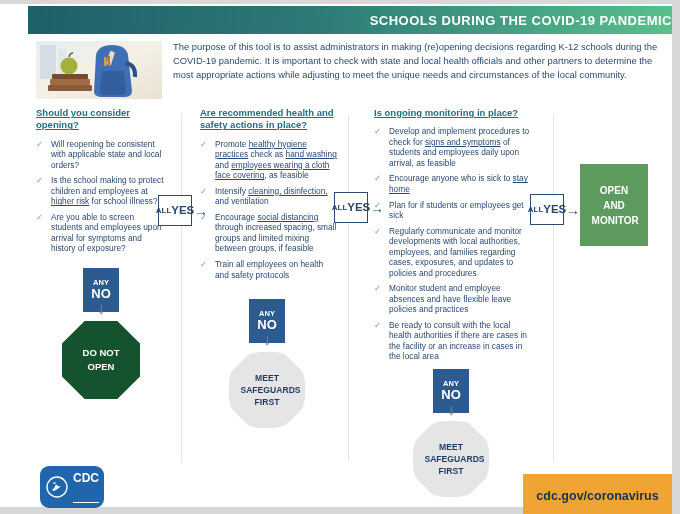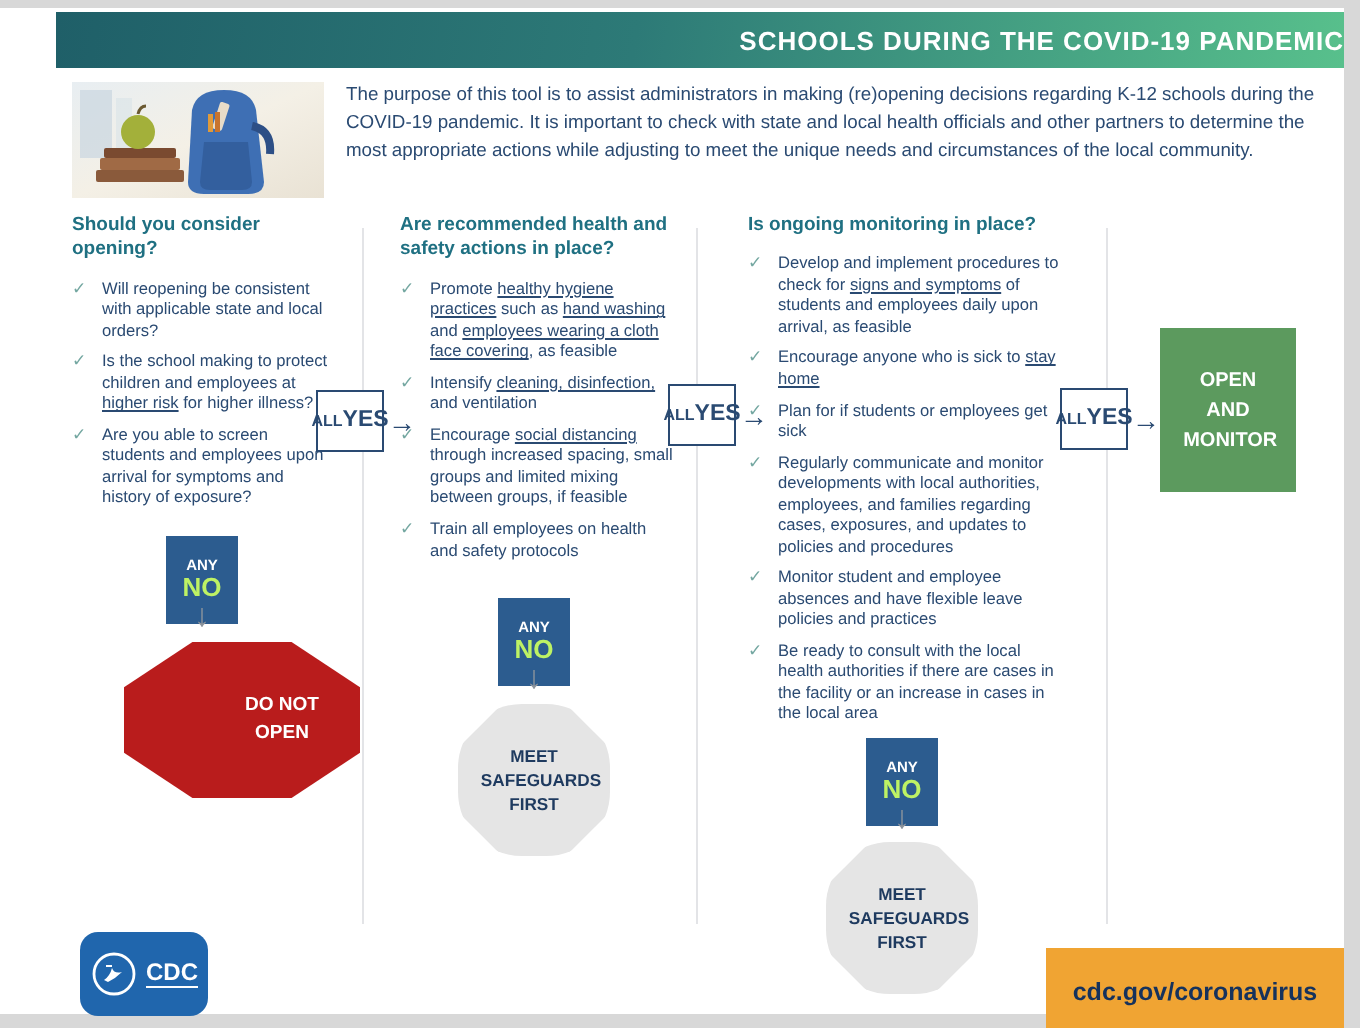--- a/index.html
+++ b/index.html
@@ -21,45 +21,45 @@
 
   
   .intro-img{position:absolute;left:36px;top:37px;width:126px;height:58px;overflow:hidden;}
   .intro-text{
     position:absolute;left:173px;top:36px;width:490px;
     font-size:9.4px;line-height:1.5;color:#2a4a72;
   }
 
   
   .col{position:absolute;top:103px;}
-  .col-heading{font-size:9.5px;font-weight:bold;color:#1f7082;line-height:1.3;margin:0 0 7px 0;}
+  .col-heading{font-size:9.5px;font-weight:bold;color:#1f7082;line-height:1.3;margin:0 0 7px 0;text-decoration:underline;}
   .check-list{list-style:none;margin:0;padding:0;}
   .check-item{position:relative;padding-left:15px;margin-bottom:5px;font-size:8.3px;line-height:1.27;color:#2a4a72;}
   .check{position:absolute;left:0;top:0;color:#74a7a1;font-size:8.5px;}
   .doc-link{color:#2a4a72;text-decoration:underline;cursor:pointer;}
 
   .vdivider{position:absolute;top:110px;width:1px;height:348px;background:#e3e4e7;}
 
   
   .anyno{
     position:absolute;width:36px;height:44px;background:#2c5c8f;
     display:flex;flex-direction:column;align-items:center;justify-content:center;
   }
   .anyno .l1{color:#ffffff;font-size:7.5px;font-weight:bold;line-height:1;}
-  .anyno .l2{color:#bef264;font-size:13px;font-weight:bold;line-height:1.05;}
+  .anyno .l2{color:#ffffff;font-size:13px;font-weight:bold;line-height:1.05;}
 
   .down-arrow{position:absolute;color:#8d949c;font-size:16px;line-height:1;width:36px;text-align:center;}
 
   
   .octagon{
     position:absolute;display:flex;align-items:center;justify-content:center;text-align:center;
     clip-path:polygon(29% 0,71% 0,100% 29%,100% 71%,71% 100%,29% 100%,0 71%,0 29%);
     font-weight:bold;padding:0;
   }
-  .oct-red{background:#b91c1c;color:#ffffff;font-size:9.5px;line-height:1.45;padding-left:40px;}
+  .oct-red{background:#14532d;color:#ffffff;font-size:9.5px;line-height:1.45;}
   .oct-yellow{background:#e5e5e5;color:#1e3a5f;font-size:8.6px;line-height:1.4;border-radius:32px;}
   .oct-label{width:70%;}
 
   
   .allyes-wrap{position:absolute;display:flex;align-items:center;}
   .allyes-box{
     width:32px;height:29px;background:#ffffff;border:1.5px solid #2a4a72;
     display:flex;flex-direction:row;align-items:center;justify-content:center;
   }
   .allyes-box .l1{color:#2a4a72;font-size:8px;font-weight:bold;line-height:1;}
@@ -71,21 +71,21 @@
     position:absolute;left:580px;top:160px;width:64px;height:78px;background:#5c9a5e;
     display:flex;align-items:center;justify-content:center;text-align:center;
     color:#ffffff;font-size:10px;font-weight:bold;line-height:1.5;padding:2px;
   }
 
   
   .cdc-logo{
     position:absolute;left:40px;top:462px;width:64px;height:42px;background:#2066ad;border-radius:9px;
     display:flex;align-items:center;justify-content:center;gap:4px;cursor:pointer;
   }
-  .cdc-text{color:#ffffff;font-size:12px;font-weight:bold;border-bottom:1px solid #ffffff;padding-bottom:1px;line-height:1;}
+  .cdc-text{color:#ffffff;font-size:12px;font-weight:bold;border-bottom:1px solid #ffffff;padding-bottom:18px;line-height:1;}
   .url-bar{
     position:absolute;left:523px;top:470px;width:149px;height:43px;background:#f0a433;
     display:flex;align-items:center;justify-content:center;cursor:pointer;
   }
   .url-text{color:#16325c;font-size:12.5px;font-weight:bold;}
 </style>
 </head>
 <body>
 
 <div class="card">
@@ -122,29 +122,29 @@
       <path d="M33 16 Q34 12 37 12" stroke="#6b5a32" stroke-width="1.5" fill="none"></path>
     </svg>
   </div>
 
   <div class="intro-text">The purpose of this tool is to assist administrators in making (re)opening decisions regarding K-12 schools during the COVID-19 pandemic. It is important to check with state and local health officials and other partners to determine the most appropriate actions while adjusting to meet the unique needs and circumstances of the local community.</div>
 
   <div class="col" style="left:36px;width:128px;">
     <p class="col-heading">Should you consider opening?</p>
     <ul class="check-list">
         <li class="check-item"><span class="check">✓</span><span><span>Will reopening be consistent with applicable state and local orders?</span></span></li>
-        <li class="check-item"><span class="check">✓</span><span><span>Is the school making to protect children and employees at </span><a class="doc-link">higher risk</a><span> for higher illness?</span></span></li>
+        <li class="check-item"><span class="check">✓</span><span><span>Is the school making to protect children and employees at </span><a class="doc-link">higher risk</a><span> for school illness?</span></span></li>
         <li class="check-item"><span class="check">✓</span><span><span>Are you able to screen students and employees upon arrival for symptoms and history of exposure?</span></span></li>
       </ul>
   </div>
 
   <div class="col" style="left:200px;width:138px;">
     <p class="col-heading">Are recommended health and safety actions in place?</p>
     <ul class="check-list">
-        <li class="check-item"><span class="check">✓</span><span><span>Promote </span><a class="doc-link">healthy hygiene practices</a><span> such as </span><a class="doc-link">hand washing</a><span> and </span><a class="doc-link">employees wearing a cloth face covering</a><span>, as feasible</span></span></li>
+        <li class="check-item"><span class="check">✓</span><span><span>Promote </span><a class="doc-link">healthy hygiene practices</a><span> check as </span><a class="doc-link">hand washing</a><span> and </span><a class="doc-link">employees wearing a cloth face covering</a><span>, as feasible</span></span></li>
         <li class="check-item"><span class="check">✓</span><span><span>Intensify </span><a class="doc-link">cleaning, disinfection,</a><span> and ventilation</span></span></li>
         <li class="check-item"><span class="check">✓</span><span><span>Encourage </span><a class="doc-link">social distancing</a><span> through increased spacing, small groups and limited mixing between groups, if feasible</span></span></li>
         <li class="check-item"><span class="check">✓</span><span><span>Train all employees on health and safety protocols</span></span></li>
       </ul>
   </div>
 
   <div class="col" style="left:374px;width:156px;">
     <p class="col-heading">Is ongoing monitoring in place?</p>
     <ul class="check-list">
         <li class="check-item"><span class="check">✓</span><span><span>Develop and implement procedures to check for </span><a class="doc-link">signs and symptoms</a><span> of students and employees daily upon arrival, as feasible</span></span></li>

